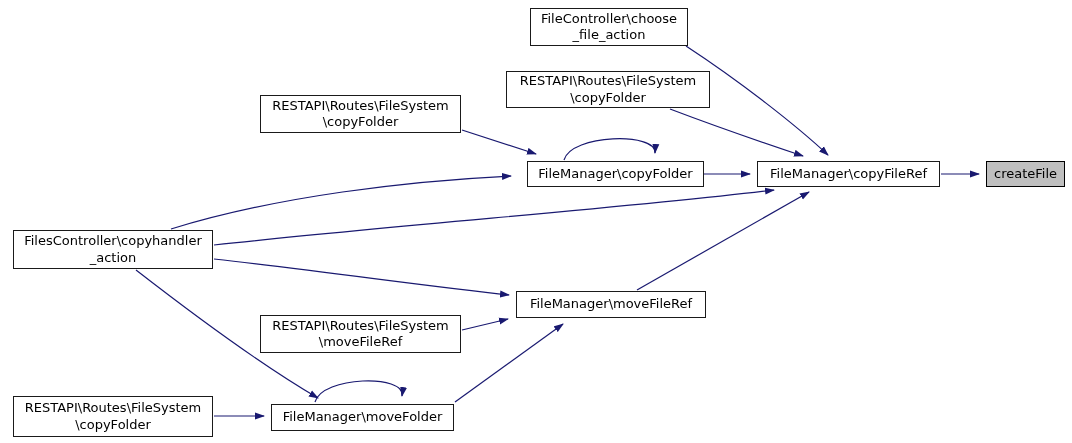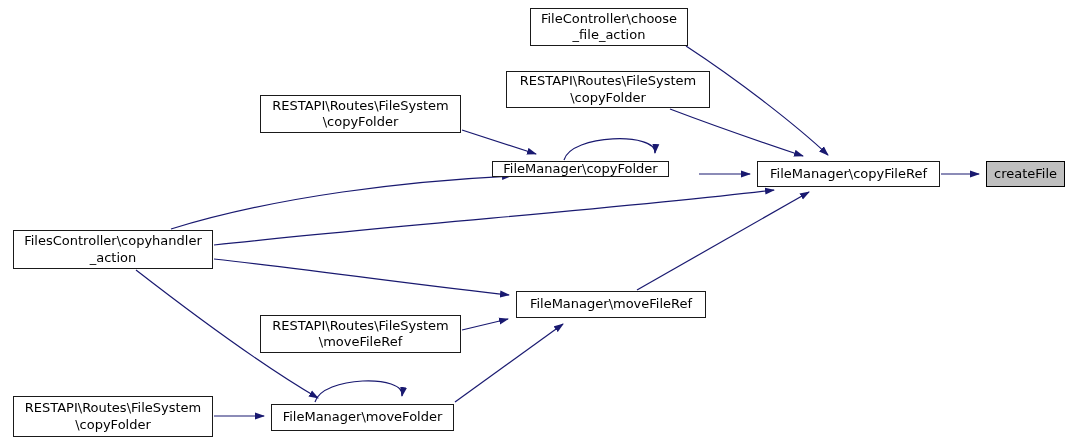--- a/index.html
+++ b/index.html
@@ -31,21 +31,21 @@
   }
   .node.highlight{
     background:#bfbfbf;
     border:1.5px solid #000000;
     cursor:default;
   }
   
   .n0{left:522px;top:8px;width:158px;height:38px;}
   .n1{left:498px;top:71px;width:204px;height:37px;}
   .n2{left:252px;top:95px;width:201px;height:38px;}
-  .n3{left:484px;top:161px;width:177px;height:16px;}
+  .n3{left:519px;top:161px;width:177px;height:26px;}
   .n4{left:749px;top:161px;width:183px;height:26px;}
   .n5{left:978px;top:161px;width:79px;height:26px;}
   .n6{left:5px;top:230px;width:200px;height:39px;}
   .n7{left:508px;top:291px;width:190px;height:27px;}
   .n8{left:252px;top:315px;width:201px;height:38px;}
   .n9{left:5px;top:396px;width:200px;height:41px;}
   .n10{left:263px;top:404px;width:183px;height:27px;}
 </style>
 </head>
 <body>

